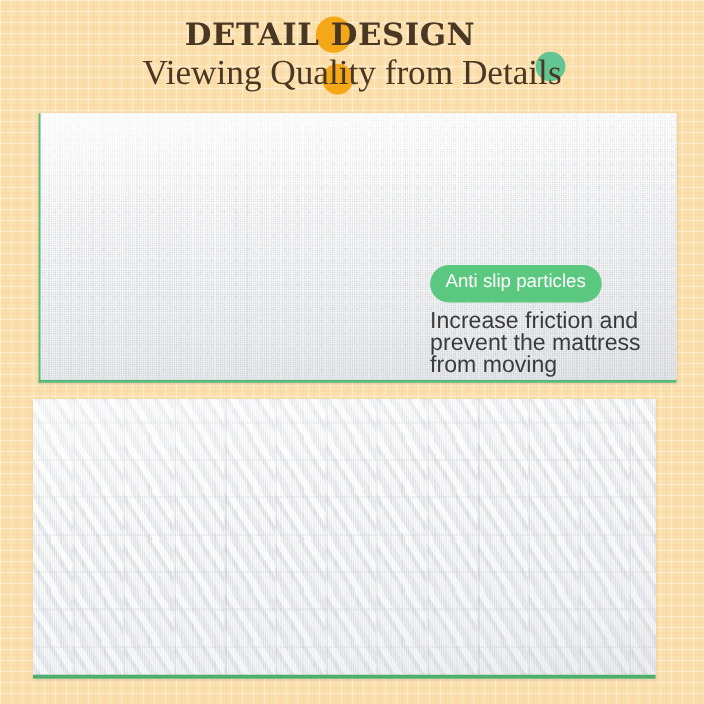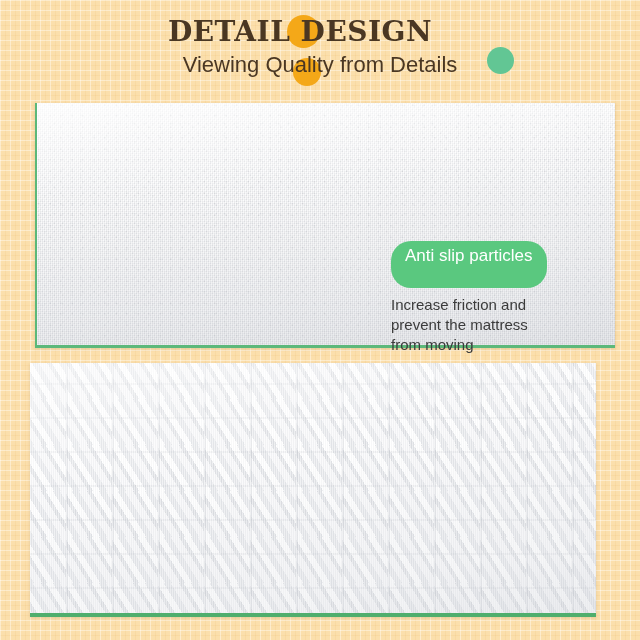--- a/index.html
+++ b/index.html
@@ -76,23 +76,23 @@
     color: #4a3723;
     line-height: 38px;
     white-space: nowrap;
   }
   .subtitle {
     position: absolute;
     left: 0;
     top: 49px;
     width: 640px;
     z-index: 2;
-    font-family: Liberation Sans, sans-serif;
+    font-family: Liberation Serif, serif;
     font-weight: normal;
-    font-size: 22px;
+    font-size: 32px;
     color: #4a3723;
     line-height: 32px;
     white-space: nowrap;
   }
 
   
   .panel {
     position: absolute;
     overflow: hidden;
     box-sizing: border-box;
@@ -203,28 +203,28 @@
     width: 210px;
   }
   .badge {
     display: inline-block;
     background: #5ac87f;
     color: #ffffff;
     font-family: "Liberation Sans", sans-serif;
     font-size: 17px;
     font-weight: normal;
     line-height: 19px;
-    padding: 5px 14px 23px 14px;
+    padding: 5px 14px 10px 14px;
     border-radius: 20px;
     white-space: nowrap;
   }
   .callout-body {
     margin-top: 7px;
     font-family: "Liberation Sans", sans-serif;
-    font-size: 15px;
+    font-size: 21px;
     line-height: 20px;
     color: #3b3b3b;
     white-space: pre-line;
   }
 </style>
 </head>
 <body>
 
 <div id="page">
 

